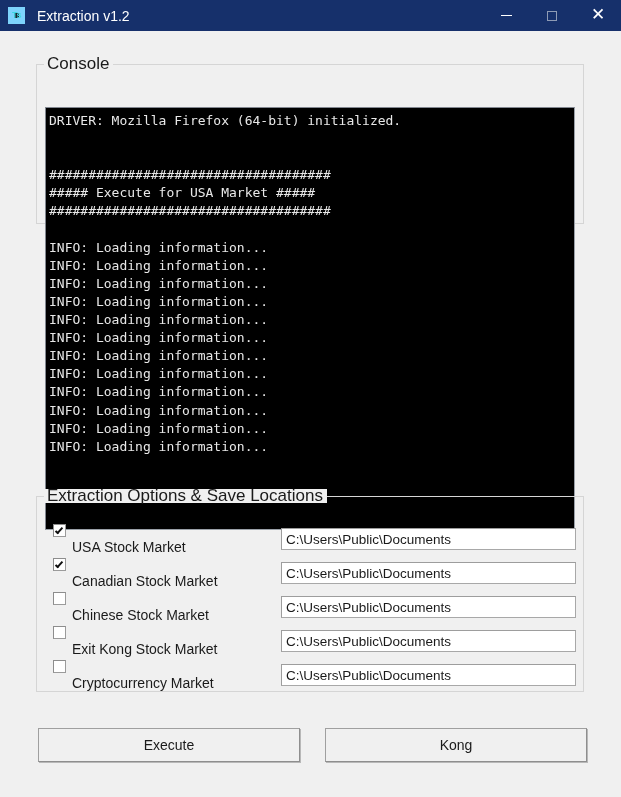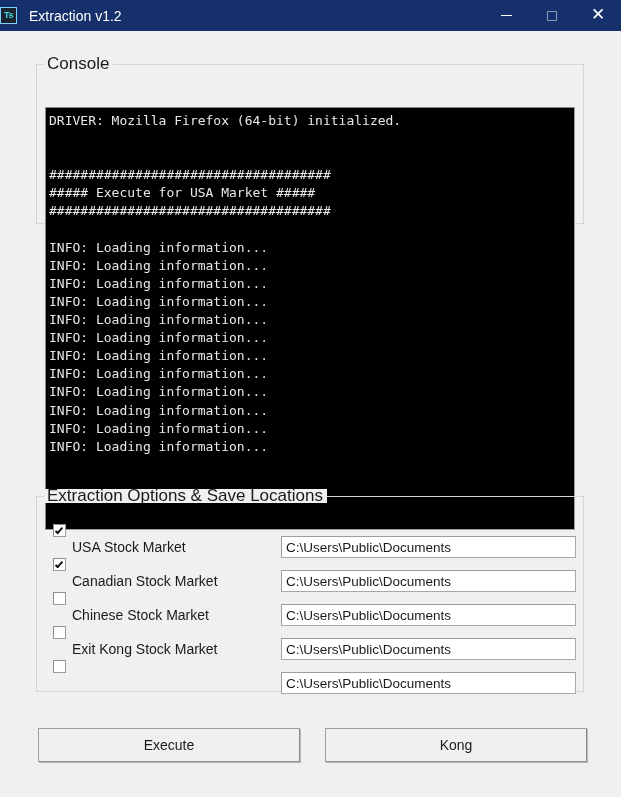--- a/index.html
+++ b/index.html
@@ -21,22 +21,23 @@
     position: absolute;
     left: 0; top: 0;
     width: 621px; height: 31px;
     background: #16306b;
     display: flex;
     align-items: center;
     box-sizing: border-box;
   }
   .app-icon {
     width: 17px; height: 17px;
+    margin-left: 8px;
     background: #1b2430;
-    border: 1px solid #7dd3fc;
+    border: 6px solid #7dd3fc;
     box-sizing: border-box;
     display: flex;
     align-items: center;
     justify-content: center;
     font-family: "Liberation Sans", sans-serif;
     font-size: 9px;
     font-weight: bold;
     color: #3fd6e0;
     line-height: 1;
     letter-spacing: -0.3px;
@@ -182,21 +183,21 @@
     height: 22px;
     line-height: 22px;
     font-size: 14px;
     color: #1a1a1a;
     font-family: "Liberation Sans", sans-serif;
     white-space: nowrap;
   }
   .path-input {
     position: absolute;
     left: 281px;
-    top: 16px;
+    top: 8px;
     width: 295px;
     height: 22px;
     box-sizing: border-box;
     background: #ffffff;
     border: 1px solid #a8a8a8;
     border-top-color: #9d9d9d;
     border-left-color: #9d9d9d;
     padding: 1px 0 0 4px;
     font-family: "Liberation Sans", sans-serif;
     font-size: 13.5px;
@@ -299,20 +300,21 @@
         <span class="opt-label">Chinese Stock Market</span>
         <input type="text" class="path-input" placeholder="C:\Users\Public\Documents" value="C:\Users\Public\Documents" style="">
       </div>
       <div class="opt-row" style="top: 591px;">
         <span class="checkbox"></span>
         <span class="opt-label">Exit Kong Stock Market</span>
         <input type="text" class="path-input" placeholder="C:\Users\Public\Documents" value="C:\Users\Public\Documents" style="">
       </div>
       <div class="opt-row" style="top: 625px;">
         <span class="checkbox"></span>
+        <span class="opt-label">Cryptocurrency Market</span>
         <input type="text" class="path-input" placeholder="C:\Users\Public\Documents" value="C:\Users\Public\Documents" style="">
       </div>
     </div>
 
   <button class="btn" id="btn-execute">Execute</button>
   <button class="btn" id="btn-exit">Kong</button>
 
 </div>
 
 </body></html>

